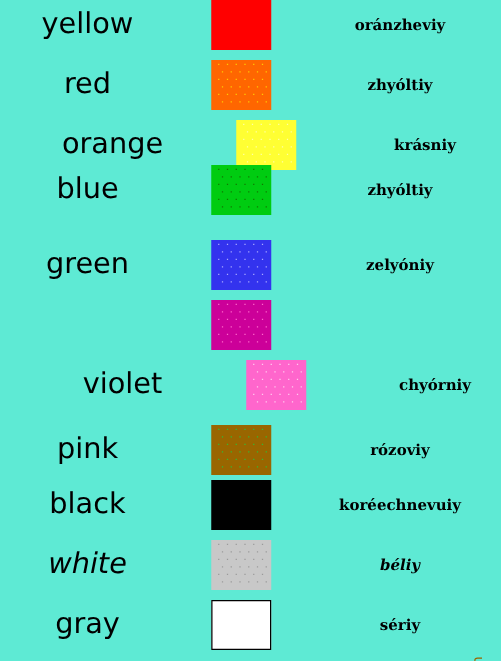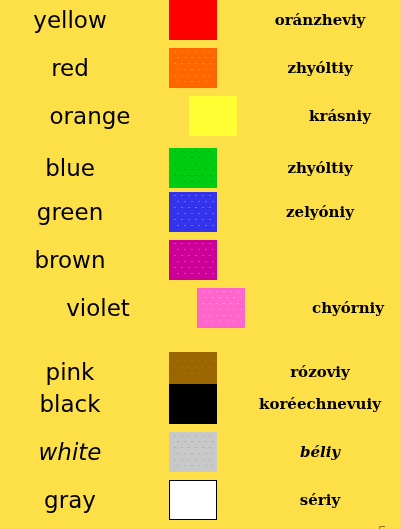--- a/index.html
+++ b/index.html
@@ -13,21 +13,21 @@
     height: 529px;
     position: relative;
     overflow: hidden;
     font-family: "DejaVu Sans", sans-serif;
   }
 
   #sheet {
     position: relative;
     width: 401px;
     height: 529px;
-    background: #fde047;
+    background: #5eead4;
   }
 
   .row {
     position: absolute;
     left: 0;
     width: 401px;
     height: 48px;
   }
 
   
@@ -69,21 +69,21 @@
 
   
   .ru-word {
     position: absolute;
     left: 255px;
     width: 130px;
     top: 50%;
     transform: translateY(-50%);
     text-align: center;
     font-family: "DejaVu Serif", "Liberation Serif", serif;
-    font-size: 15px;
+    font-size: 12px;
     font-weight: 700;
     color: #000000;
     line-height: 1;
     white-space: nowrap;
   }
 
   
   #watermark {
     position: absolute;
     right: -1px;
@@ -191,21 +191,21 @@
             <rect x="8.5" y="33" width="1" height="1" fill="#FFFFAA"></rect>
             <rect x="15.5" y="33" width="1" height="1" fill="#FFFFAA"></rect>
             <rect x="22.5" y="33" width="1" height="1" fill="#FFFFAA"></rect>
             <rect x="29.5" y="33" width="1" height="1" fill="#FFFFAA"></rect>
             <rect x="36.5" y="33" width="1" height="1" fill="#FFFFAA"></rect>
             <rect x="43.5" y="33" width="1" height="1" fill="#FFFFAA"></rect>
           </svg>
         </div>
         <div class="ru-word">krásniy</div>
       </div>
-      <div class="row" style="top: 144px;">
+      <div class="row" style="top: 128px;">
         <div class="en-word">blue</div>
         <div class="swatch" style="background: rgb(0, 204, 17);">
           <svg class="speckle" width="48" height="40">
             <rect x="5.5" y="3" width="1" height="1" fill="#117700"></rect>
             <rect x="12.5" y="3" width="1" height="1" fill="#117700"></rect>
             <rect x="19.5" y="3" width="1" height="1" fill="#117700"></rect>
             <rect x="26.5" y="3" width="1" height="1" fill="#117700"></rect>
             <rect x="33.5" y="3" width="1" height="1" fill="#117700"></rect>
             <rect x="40.5" y="3" width="1" height="1" fill="#117700"></rect>
             <rect x="8.5" y="9" width="1" height="1" fill="#117700"></rect>
@@ -280,21 +280,20 @@
             <rect x="15.5" y="33" width="1" height="1" fill="#AAAAFF"></rect>
             <rect x="22.5" y="33" width="1" height="1" fill="#AAAAFF"></rect>
             <rect x="29.5" y="33" width="1" height="1" fill="#AAAAFF"></rect>
             <rect x="36.5" y="33" width="1" height="1" fill="#AAAAFF"></rect>
             <rect x="43.5" y="33" width="1" height="1" fill="#AAAAFF"></rect>
           </svg>
         </div>
         <div class="ru-word">zelyóniy</div>
       </div>
       <div class="row" style="top: 236px;">
-        <div class="en-word">brown</div>
         <div class="swatch" style="background: rgb(204, 0, 153);">
           <svg class="speckle" width="48" height="40">
             <rect x="5.5" y="3" width="1" height="1" fill="#FF66CC"></rect>
             <rect x="12.5" y="3" width="1" height="1" fill="#FF66CC"></rect>
             <rect x="19.5" y="3" width="1" height="1" fill="#FF66CC"></rect>
             <rect x="26.5" y="3" width="1" height="1" fill="#FF66CC"></rect>
             <rect x="33.5" y="3" width="1" height="1" fill="#FF66CC"></rect>
             <rect x="40.5" y="3" width="1" height="1" fill="#FF66CC"></rect>
             <rect x="8.5" y="9" width="1" height="1" fill="#FF66CC"></rect>
             <rect x="15.5" y="9" width="1" height="1" fill="#FF66CC"></rect>
@@ -366,21 +365,21 @@
             <rect x="8.5" y="33" width="1" height="1" fill="#FFCCEE"></rect>
             <rect x="15.5" y="33" width="1" height="1" fill="#FFCCEE"></rect>
             <rect x="22.5" y="33" width="1" height="1" fill="#FFCCEE"></rect>
             <rect x="29.5" y="33" width="1" height="1" fill="#FFCCEE"></rect>
             <rect x="36.5" y="33" width="1" height="1" fill="#FFCCEE"></rect>
             <rect x="43.5" y="33" width="1" height="1" fill="#FFCCEE"></rect>
           </svg>
         </div>
         <div class="ru-word">chyórniy</div>
       </div>
-      <div class="row" style="top: 348px;">
+      <div class="row" style="top: 336px;">
         <div class="en-word">pink</div>
         <div class="swatch" style="background: rgb(153, 102, 0);">
           <svg class="speckle" width="48" height="40">
             <rect x="5.5" y="3" width="1" height="1" fill="#33BB33"></rect>
             <rect x="12.5" y="3" width="1" height="1" fill="#33BB33"></rect>
             <rect x="19.5" y="3" width="1" height="1" fill="#33BB33"></rect>
             <rect x="26.5" y="3" width="1" height="1" fill="#33BB33"></rect>
             <rect x="33.5" y="3" width="1" height="1" fill="#33BB33"></rect>
             <rect x="40.5" y="3" width="1" height="1" fill="#33BB33"></rect>
             <rect x="8.5" y="9" width="1" height="1" fill="#33BB33"></rect>

